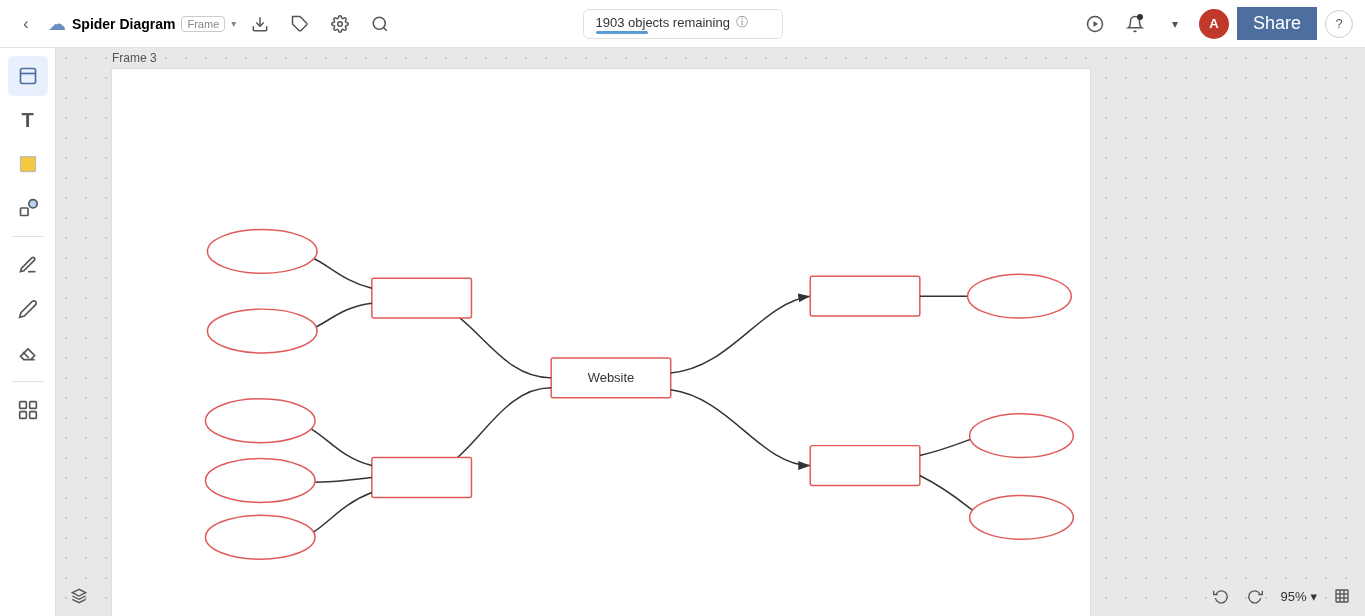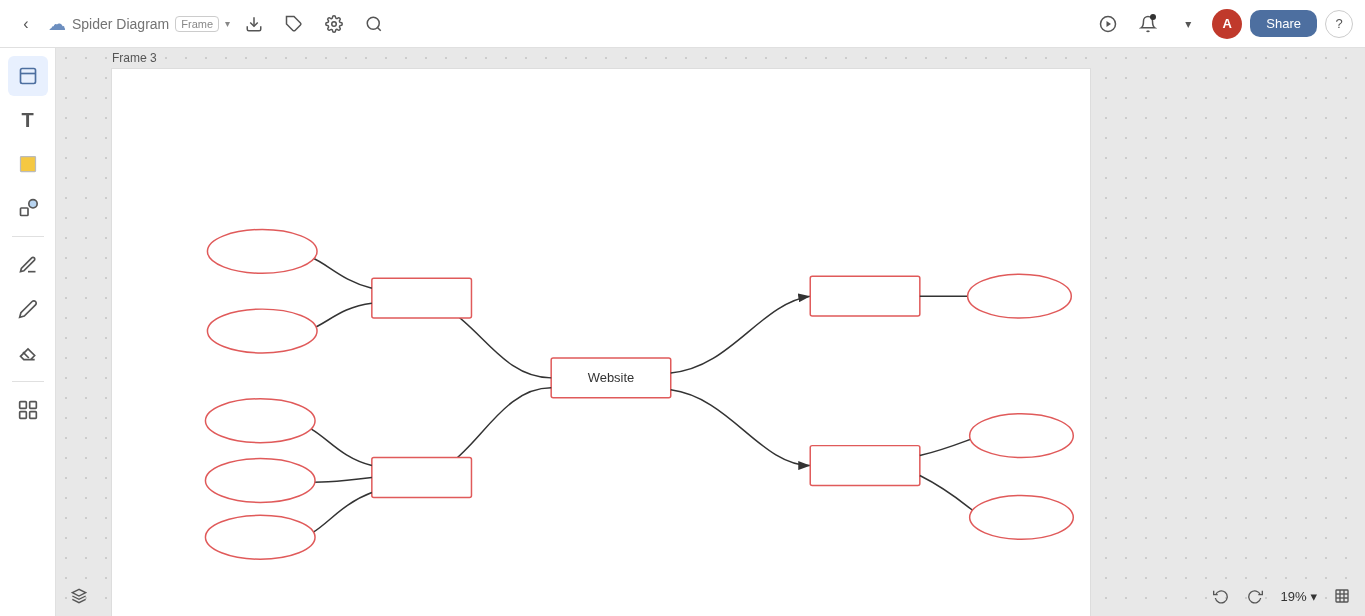--- a/index.html
+++ b/index.html
@@ -26,21 +26,21 @@
       border: none; background: none;
       cursor: pointer;
       display: flex; align-items: center; justify-content: center;
       border-radius: 4px;
       font-size: 16px;
       color: #555;
     }
 
     .logo-area { display: flex; align-items: center; gap: 6px; }
     .logo-icon { color: #6c8ebf; font-size: 18px; }
-    .diagram-name { font-size: 14px; font-weight: 400; color: #737373; }
+    .diagram-name { font-size: 14px; font-weight: 700; color: #000000; }
     .free-badge {
       font-size: 11px;
       color: #888;
       border: 1px solid #ccc;
       border-radius: 4px;
       padding: 1px 5px;
     }
     .dropdown-arrow { font-size: 10px; color: #888; cursor: pointer; }
 
     .toolbar-icon-btn {
@@ -53,23 +53,23 @@
       font-size: 16px;
     }
     .objects-remaining-top { display: flex; align-items: center; gap: 6px; }
     .info-icon { font-size: 12px; color: #888; cursor: pointer; }
     .progress-bar { height: 3px; background: #5b9bd5; border-radius: 2px; width: 30%; }
 
     .share-btn {
       background: #4d6fa0;
       color: white;
       border: none;
-      border-radius: 10px;
+      border-radius: 0;
       padding: 6px 16px;
-      font-size: 13px;
+      font-size: 18px;
       font-weight: 500;
       cursor: pointer;
     }
 
     .avatar {
       width: 30px; height: 30px;
       border-radius: 50%;
       background: #c0392b;
       color: white;
       font-size: 13px;
@@ -229,20 +229,31 @@
         </svg>
     </button>
     <button class="toolbar-icon-btn">
       <svg width="18" height="18" viewBox="0 0 24 24" fill="none" stroke="#555" stroke-width="2">
           <circle cx="11" cy="11" r="8"></circle>
           <line x1="21" y1="21" x2="16.65" y2="16.65"></line>
         </svg>
     </button>
   </div>
 
+  <div class="toolbar-center">
+    <div style="border: 1px solid #e0e0e0; border-radius: 6px; padding: 4px 12px; background: #fff; min-width: 200px;">
+      <div class="objects-remaining-top">
+        <span style="font-size:13px;color:#333;">1903 objects remaining</span>
+        <span class="info-icon">ⓘ</span>
+      </div>
+      <div class="progress-bar-container">
+        <div class="progress-bar"></div>
+      </div>
+    </div>
+  </div>
 
   <div class="toolbar-right">
     <button class="toolbar-icon-btn">
       <svg width="18" height="18" viewBox="0 0 24 24" fill="none" stroke="#555" stroke-width="2">
           <circle cx="12" cy="12" r="10"></circle>
           <polygon points="10 8 16 12 10 16 10 8" fill="#555" stroke="none"></polygon>
         </svg>
     </button>
     <div class="bell-wrapper">
       <button class="toolbar-icon-btn">
@@ -388,21 +399,21 @@
               <path d="M3.51 15a9 9 0 1 0 .49-5"></path>
             </svg>
         </button>
         <button class="bottom-btn">
           <svg width="16" height="16" viewBox="0 0 24 24" fill="none" stroke="#555" stroke-width="2">
               <polyline points="23 4 23 10 17 10"></polyline>
               <path d="M20.49 15a9 9 0 1 1-.49-5"></path>
             </svg>
         </button>
         <div class="zoom-selector">
-          <span>19%</span>
+          <span>95%</span>
           <span>▾</span>
         </div>
         <button class="bottom-btn">
           <svg width="16" height="16" viewBox="0 0 24 24" fill="none" stroke="#555" stroke-width="2">
               <rect x="3" y="3" width="18" height="18" rx="1"></rect>
               <line x1="9" y1="3" x2="9" y2="21"></line>
               <line x1="15" y1="3" x2="15" y2="21"></line>
               <line x1="3" y1="9" x2="21" y2="9"></line>
               <line x1="3" y1="15" x2="21" y2="15"></line>
             </svg>

